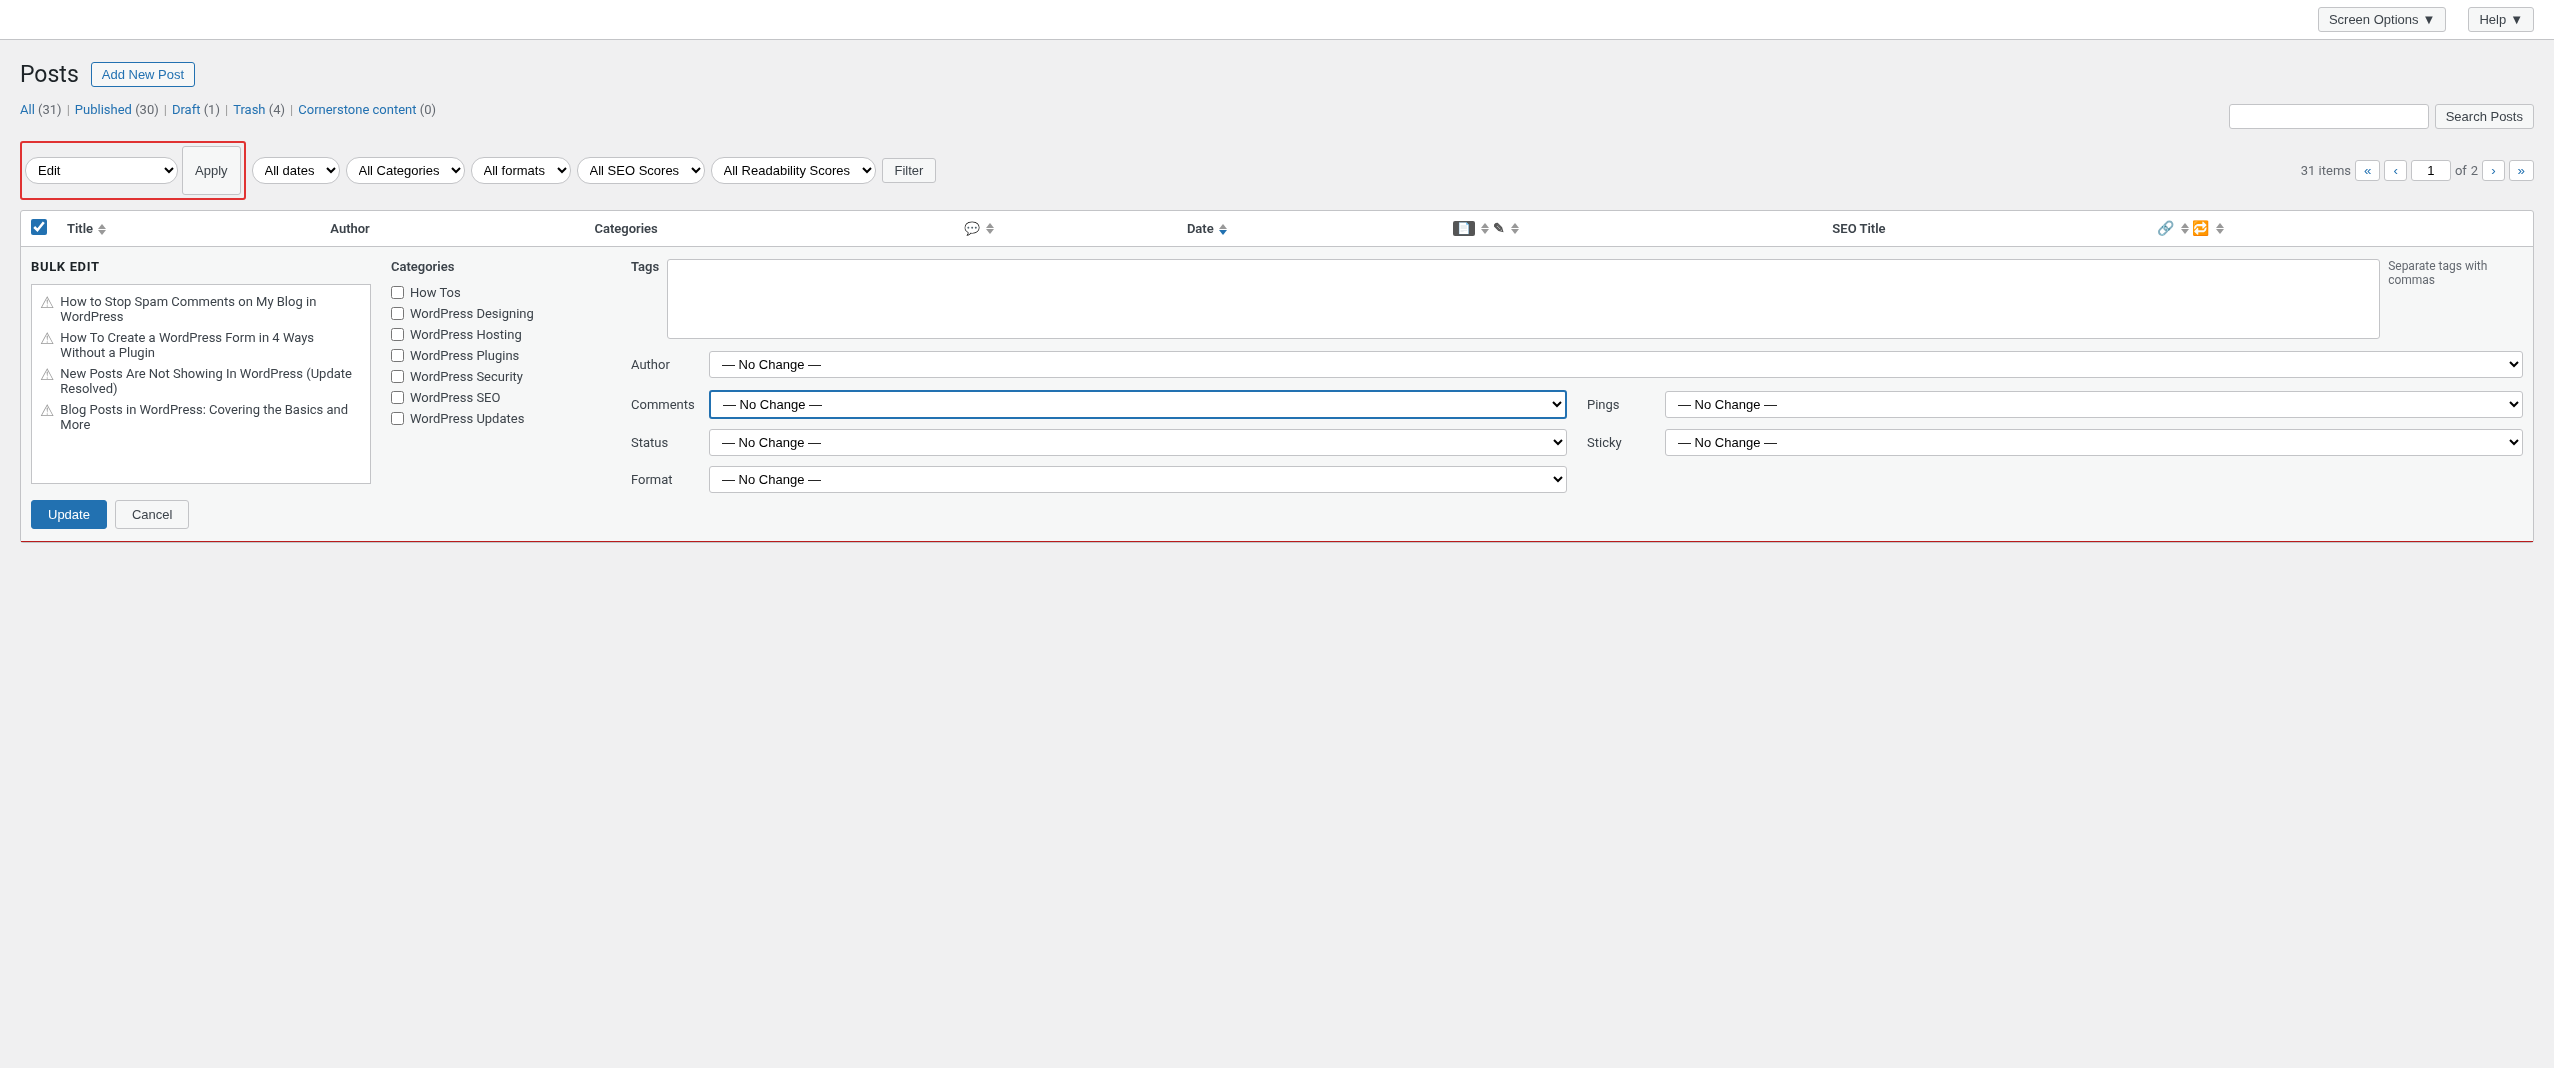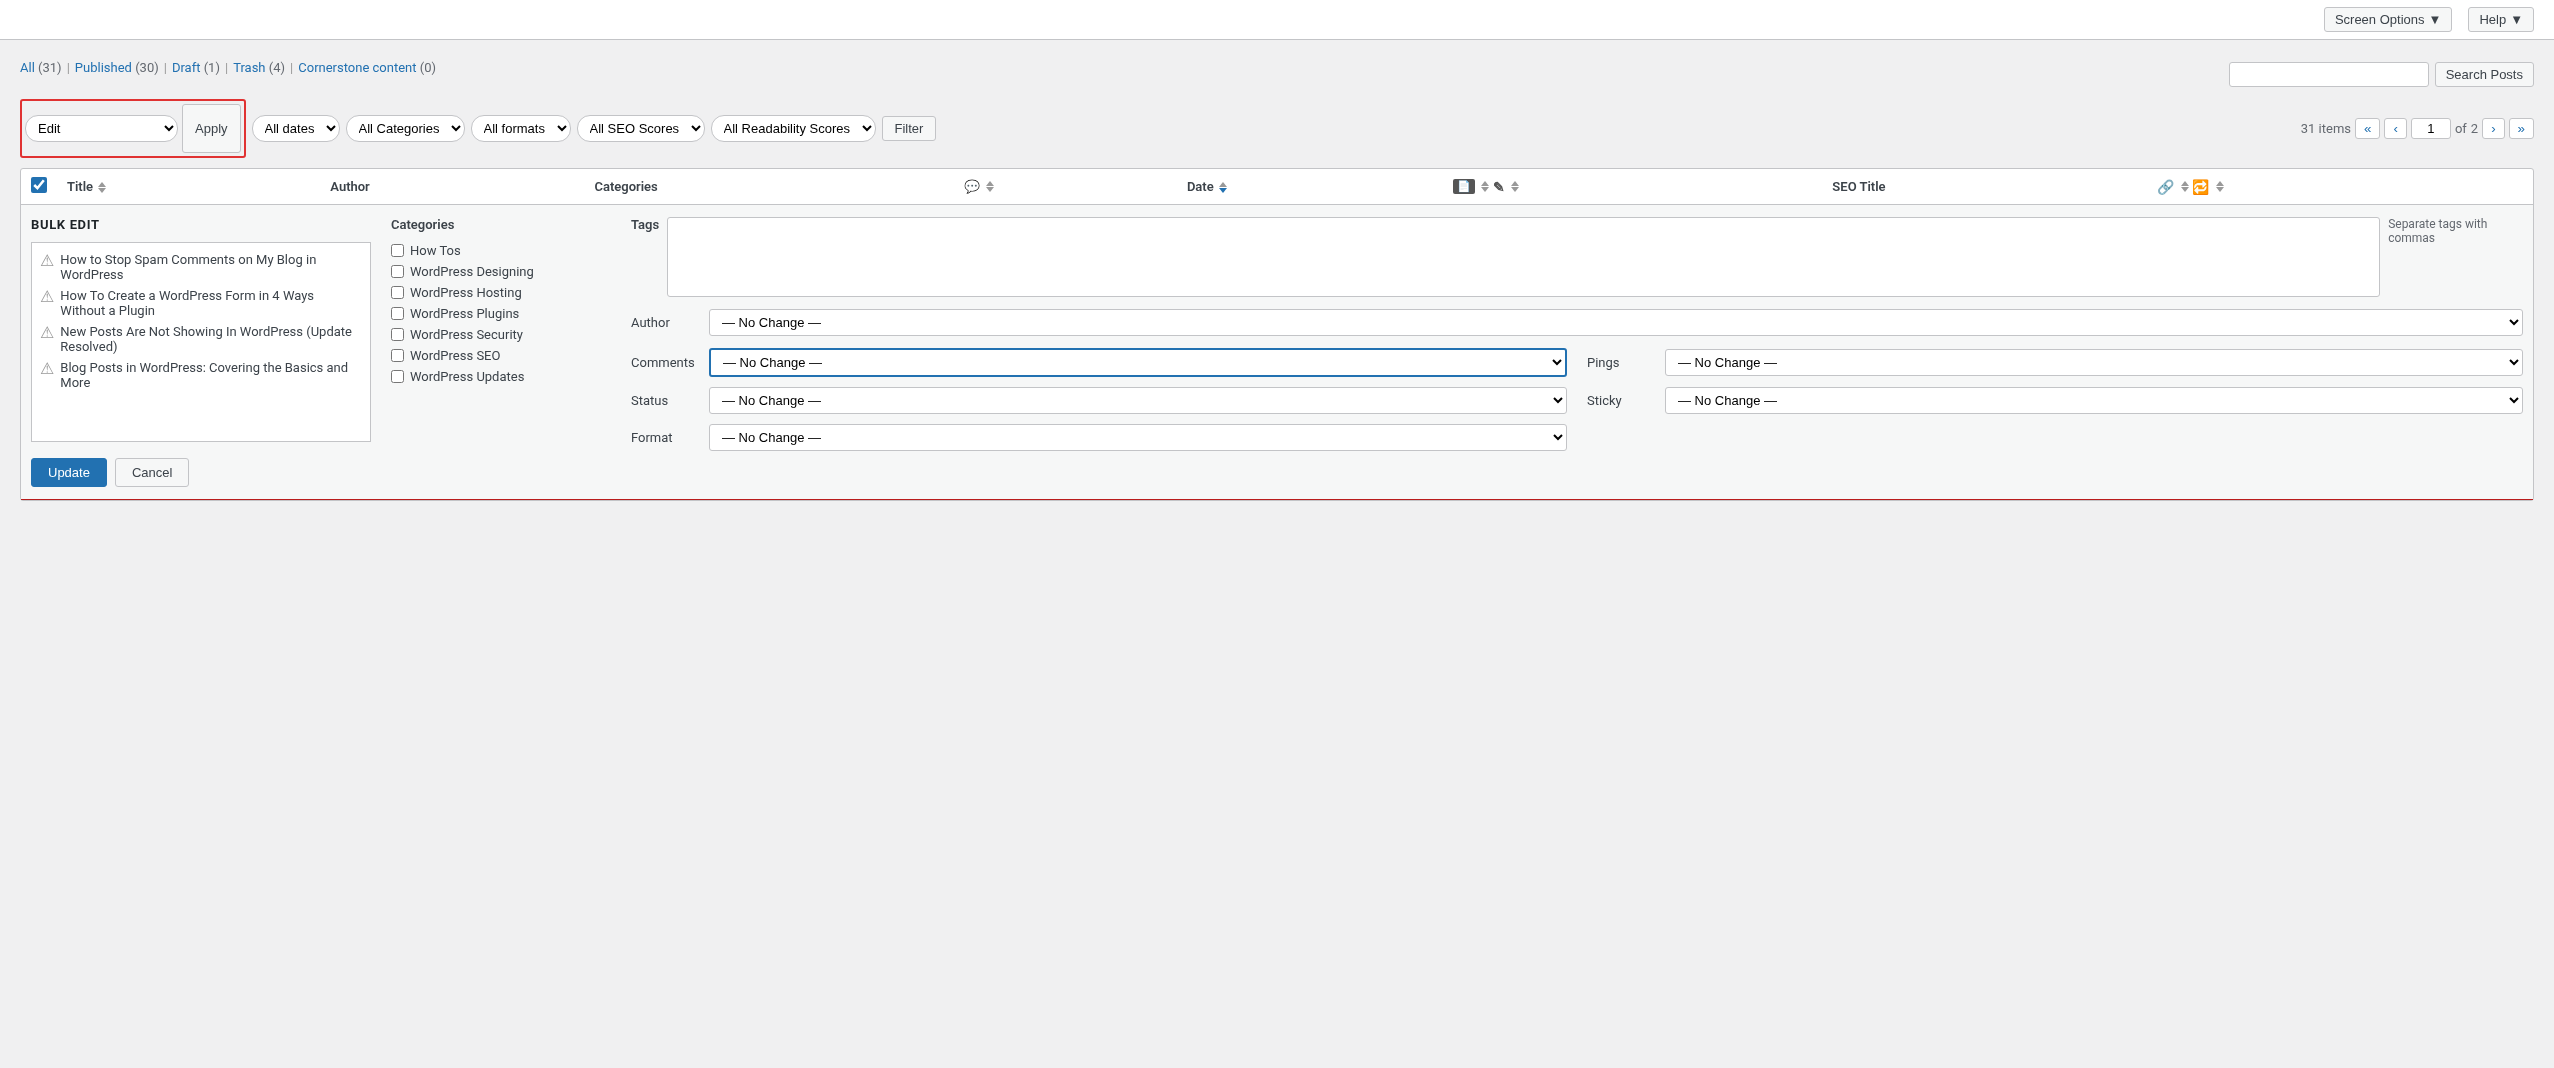--- a/index.html
+++ b/index.html
@@ -10,21 +10,21 @@
       color: #3c434a;
     }
     .top-bar {
       background: #fff;
       border-bottom: 1px solid #c3c4c7;
       padding: 0 20px;
       display: flex;
       align-items: center;
       justify-content: flex-end;
       height: 40px;
-      gap: 16px;
+      gap: 22px;
     }
     .top-bar-btn {
       background: #f6f7f7;
       border: 1px solid #c3c4c7;
       border-radius: 3px;
       padding: 4px 10px;
       font-size: 13px;
       cursor: pointer;
       display: flex;
       align-items: center;
@@ -380,20 +380,24 @@
     <span>▼</span>
   </button>
   <button class="top-bar-btn">
     <span>Help</span>
     <span>▼</span>
   </button>
 </div>
 
 <div class="main-content">
 
+  <div class="page-header">
+    <h1 class="page-title">Posts</h1>
+    <button class="add-new-btn">Add New Post</button>
+  </div>
 
   <div class="header-row-search">
     <div class="subsubsub">
       <a class="subsubsub-item">All <span class="subsubsub-count">(31)</span></a>
       <span class="subsubsub-sep"> | </span>
       <a class="subsubsub-item">Published <span class="subsubsub-count">(30)</span></a>
       <span class="subsubsub-sep"> | </span>
       <a class="subsubsub-item">Draft <span class="subsubsub-count">(1)</span></a>
       <span class="subsubsub-sep"> | </span>
       <a class="subsubsub-item">Trash <span class="subsubsub-count">(4)</span></a>

